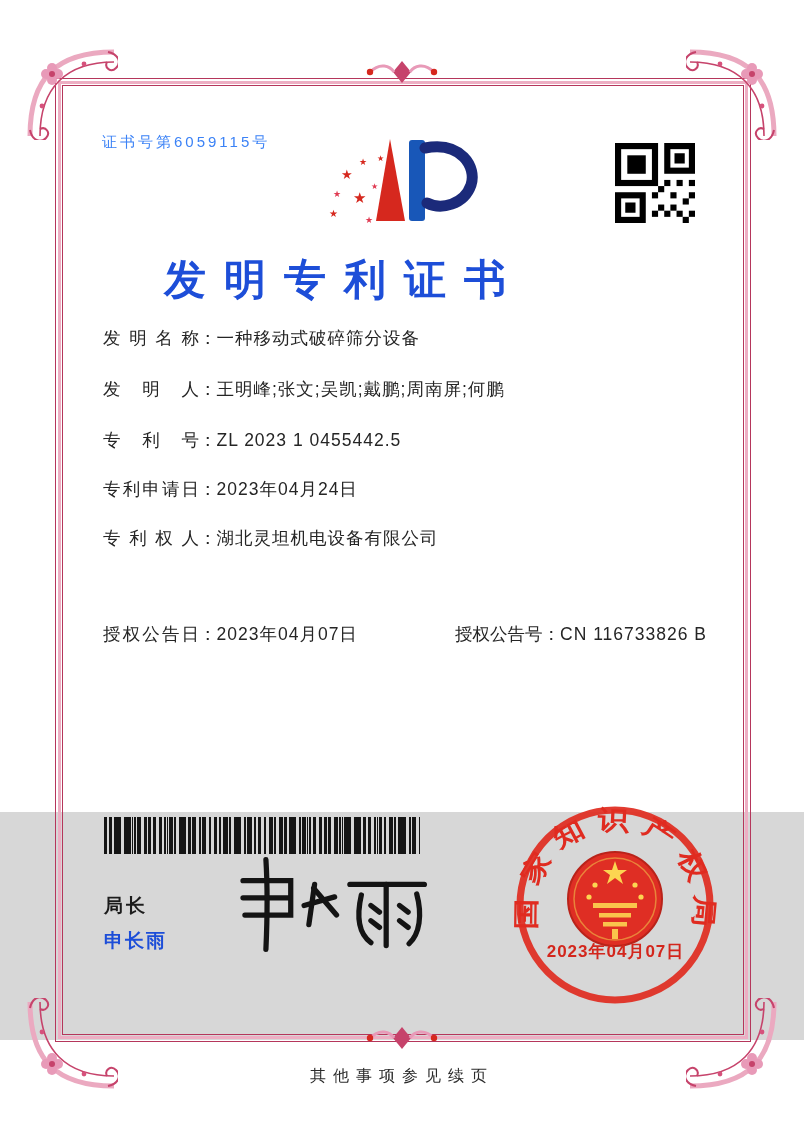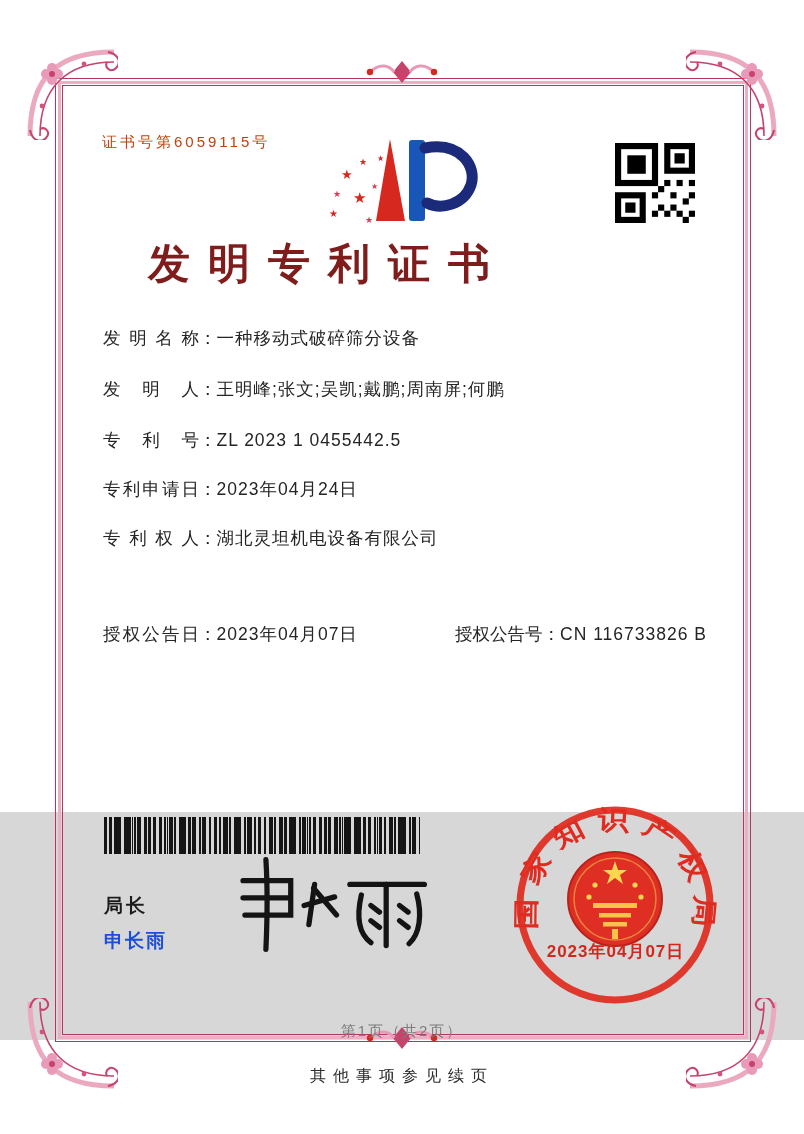--- a/index.html
+++ b/index.html
@@ -18,26 +18,26 @@
   .c-tl{left:22px;top:44px;}
   .c-tr{left:686px;top:44px;transform:scaleX(-1);}
   .c-bl{left:22px;top:998px;transform:scaleY(-1);}
   .c-br{left:686px;top:998px;transform:scale(-1,-1);}
   .mid-orn{position:absolute;width:80px;height:28px;left:362px;z-index:3;}
   .m-top{top:58px;}
   .m-bot{top:1024px;}
 
   .content{position:absolute;inset:0;z-index:4;}
 
-  .cert-no{position:absolute;left:102px;top:133px;font-size:15px;color:#c2410c;letter-spacing:3px;}
+  .cert-no{position:absolute;left:102px;top:133px;font-size:15px;color:#3b82f6;letter-spacing:3px;}
   .logo{position:absolute;left:327px;top:133px;width:152px;height:96px;}
   .qr{position:absolute;left:615px;top:143px;width:80px;height:80px;}
 
-  .title{position:absolute;left:0;top:236px;width:638px;text-align:center;margin:0;
-         font-size:42px;font-weight:bold;color:#7f1d1d;letter-spacing:18px;text-indent:18px;
+  .title{position:absolute;left:0;top:236px;width:638px;text-align:center;margin:16px;
+         font-size:42px;font-weight:bold;color:#1d4ed8;letter-spacing:18px;text-indent:18px;
          font-family:"Liberation Serif","DejaVu Serif",serif;}
 
   .row{position:absolute;left:103px;font-size:17.5px;color:#252525;width:620px;line-height:24px;}
   .lbl{display:inline-block;width:96px;text-align:justify;text-align-last:justify;vertical-align:top;}
   .colon{display:inline-block;vertical-align:top;}
   .val{display:inline-block;letter-spacing:1px;vertical-align:top;max-width:480px;}
   .pair2{position:absolute;left:352px;top:0;white-space:nowrap;}
 
   .paras{position:absolute;left:103px;top:664px;width:588px;font-size:16.5px;line-height:25px;
          color:#303030;text-align:justify;}
@@ -279,17 +279,16 @@
           <rect x="99" y="126" width="6" height="10" fill="#ffd54a" opacity="0.9"></rect>
         </g>
         <path id="sealArc" d="M 27,134 A 80,80 0 1 1 177,134" fill="none"></path>
         <text font-size="26" font-weight="bold" fill="#e02b20" letter-spacing="10">
           <textPath href="#sealArc" startOffset="8" textLength="300" lengthAdjust="spacingAndGlyphs">国家知识产权局</textPath>
         </text>
       </svg>
     </div>
     <div class="seal-date">2023年04月07日</div>
 
-    <div class="page-note">第1页（共2页）</div>
     <div class="cont-note">其他事项参见续页</div>
 
   </div>
 </div>
 
 </body></html>

